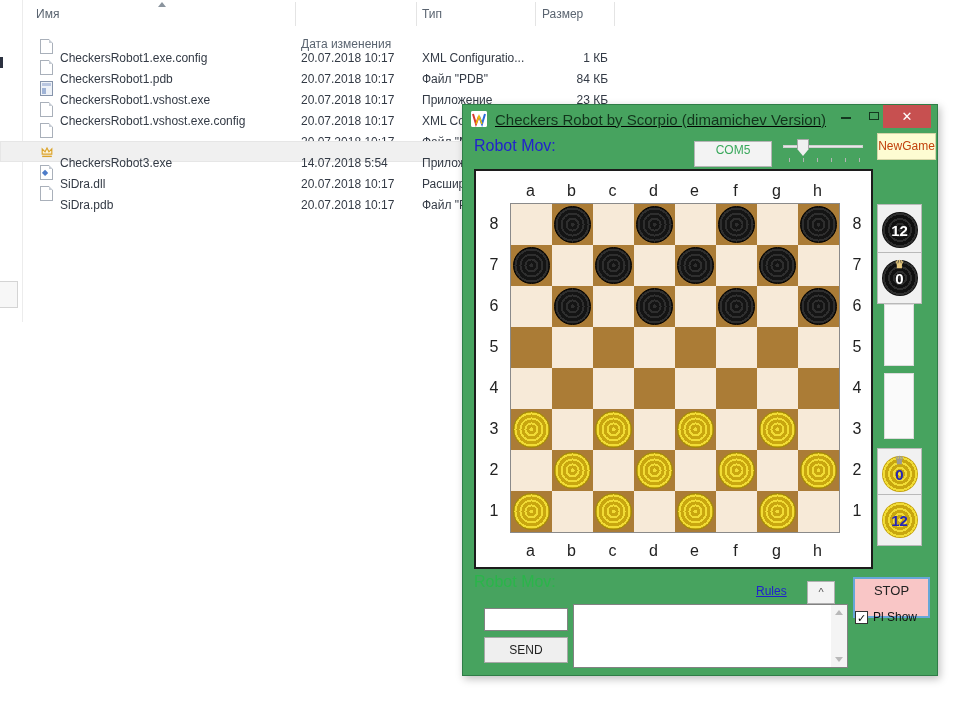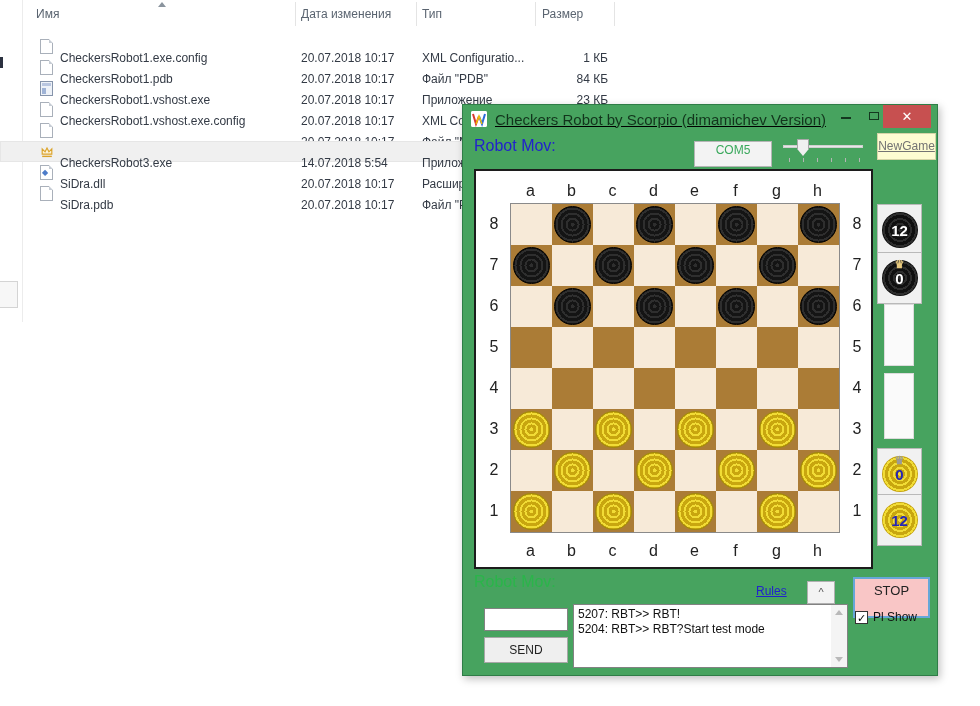--- a/index.html
+++ b/index.html
@@ -7,21 +7,21 @@
   body { font-family:"Liberation Sans", sans-serif; background:#ffffff; position:relative; overflow:hidden; }
 
   
   .explorer { position:absolute; inset:0; background:#fff; }
   .nav-divider { position:absolute; left:22px; top:0; width:1px; height:322px; background:#ececec; }
   .edge-text-fragment { position:absolute; left:0; top:57px; width:3px; height:11px; background:#2b3140; }
   .edge-box-fragment { position:absolute; left:-6px; top:281px; width:24px; height:27px; background:#f7f7f7; border:1px solid #d4d4d4; }
 
   .col-header { position:absolute; top:0; left:0; height:30px; width:640px; color:#5a6470; font-size:12px; }
   .col-header .hdr { position:absolute; top:7px; }
-  .hdr-name { left:36px; } .hdr-date { left:301px; } .hdr-type { left:422px; } .hdr-size { left:542px; }
+  .hdr-name { left:36px; } .hdr-date { left:301px;margin-top:30px; } .hdr-type { left:422px; } .hdr-size { left:542px; }
   .hdr-sep { position:absolute; top:2px; width:1px; height:24px; background:#e4e4e4; }
   .sort-caret { position:absolute; left:158px; top:2px; width:0; height:0;
     border-left:4px solid transparent; border-right:4px solid transparent; border-bottom:5px solid #8a949e; }
 
   .file-list { position:absolute; top:36px; left:0; width:640px; }
   .file-row { position:relative; height:21px; width:610px; }
   .file-row.selected { background:#f0f0f0; box-shadow:0 0 0 1px #e6e6e6 inset; }
   .file-row .cell { position:absolute; top:3px; font-size:12px; color:#333a45; white-space:nowrap;margin-top:12px; }
   .c-name { left:60px; } .c-date { left:301px; } .c-type { left:422px; width:112px; overflow:hidden; }
   .c-size { left:500px; width:108px; text-align:right; }
@@ -52,21 +52,21 @@
   .player-label { position:absolute; left:11px; top:468px; font-size:16px; color:var(--labelGreen); }
 
   .com-btn { position:absolute; left:231px; top:36px; width:78px; height:26px; background:#f3f3f3;
     border:1px solid #b5b5b5; color:#3aa85c; font-size:12px; text-align:center; line-height:16px; }
   .slider { position:absolute; left:320px; top:32px; width:80px; height:26px; }
   .slider .track { position:absolute; left:0; right:0; top:8px; height:3px; background:#e8e8e8; border:1px solid #d0d0d0; }
   .slider .thumb { position:absolute; left:14px; top:2px; width:12px; height:17px; background:#f0f0f0;
     border:1px solid #a8a8a8; clip-path:polygon(0 0,100% 0,100% 58%,50% 100%,0 58%); }
   .slider .tick { position:absolute; top:21px; width:1px; height:4px; background:#b5b5b5; }
   .newgame-btn { position:absolute; left:414px; top:28px; width:59px; height:27px; background:var(--newgameYellow);
-    border:1px solid #d5d5a8; font-size:12px; color:#737373; text-align:center; line-height:25px;text-decoration:underline; }
+    border:1px solid #d5d5a8; font-size:12px; color:#c2410c; text-align:center; line-height:25px; }
 
   .board-panel { position:absolute; left:11px; top:64px; width:399px; height:400px; background:#fff; border:2px solid #1c1c1c; }
   .coord-row { position:absolute; left:34px; width:328px; height:24px; display:grid; grid-template-columns:repeat(8,41px); }
   .coord-row.top { top:8px; } .coord-row.bottom { top:368px; }
   .coord-col { position:absolute; top:32px; width:24px; height:328px; display:grid; grid-template-rows:repeat(8,41px); }
   .coord-col.left { left:6px; } .coord-col.right { left:369px; }
   .coord { font-size:16px; color:#222; display:flex; align-items:center; justify-content:center; }
   .board-grid { position:absolute; left:34px; top:32px; width:330px; height:330px; border:1px solid #8a8a8a;
     display:grid; grid-template-columns:repeat(8,41px); grid-template-rows:repeat(8,41px); }
   .sq { position:relative; }
@@ -408,24 +408,20 @@
 
   <div class="player-label">Robot Mov:</div>
   <a class="rules-link">Rules</a>
   <div class="caret-btn">^</div>
   <div class="stop-btn">STOP</div>
 
   <input class="msg-input" value="" style="">
   <div class="send-btn">SEND</div>
 
   <div class="log-box">
-    <div class="log-lines">
-        <div>5207: RBT&gt;&gt; RBT!</div>
-        <div>5204: RBT&gt;&gt; RBT?Start test mode</div>
-      </div>
     <div class="log-scroll">
       <span class="scroll-arrow arrow-up"></span>
       <span class="scroll-arrow arrow-down"></span>
     </div>
   </div>
 
   <div class="plshow">
     <span class="checkbox">✓</span>
     <span class="plshow-label">Pl Show</span>
   </div>

